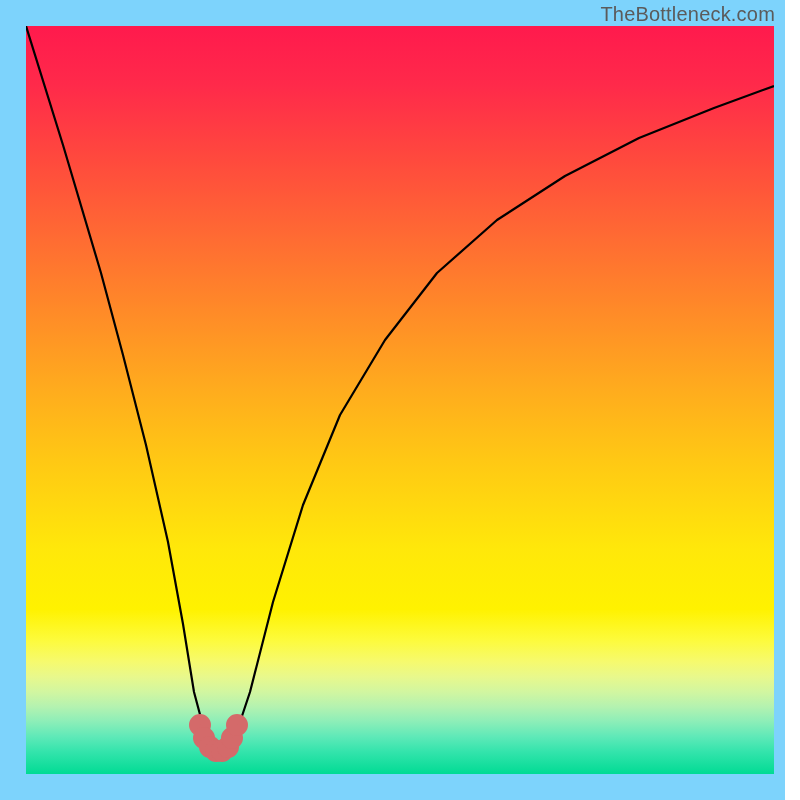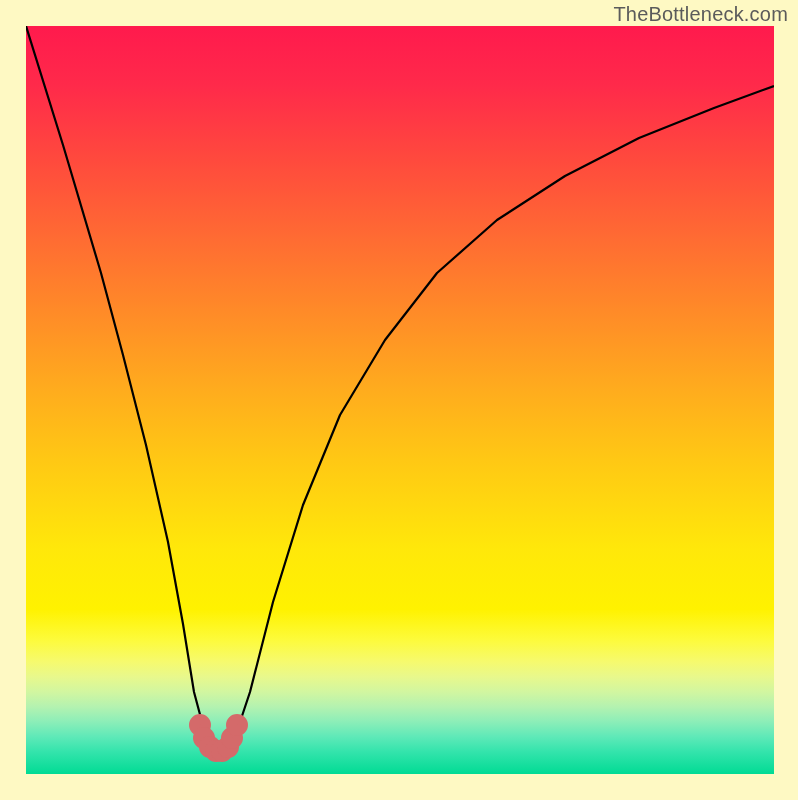--- a/index.html
+++ b/index.html
@@ -4,22 +4,21 @@
 <style>
   body {
     margin: 0;
     padding: 0;
     background: #fff;
   }
   .chart-container {
     position: relative;
     width: 785px;
     height: 800px;
-    background: #fef9c3;
-    padding-left: 13px;
+    background: #7dd3fc;
   }
   .plot-area {
     position: absolute;
     left: 26px;
     top: 26px;
     width: 748px;
     height: 748px;
     overflow: hidden;
   }
   .gradient-bg {

